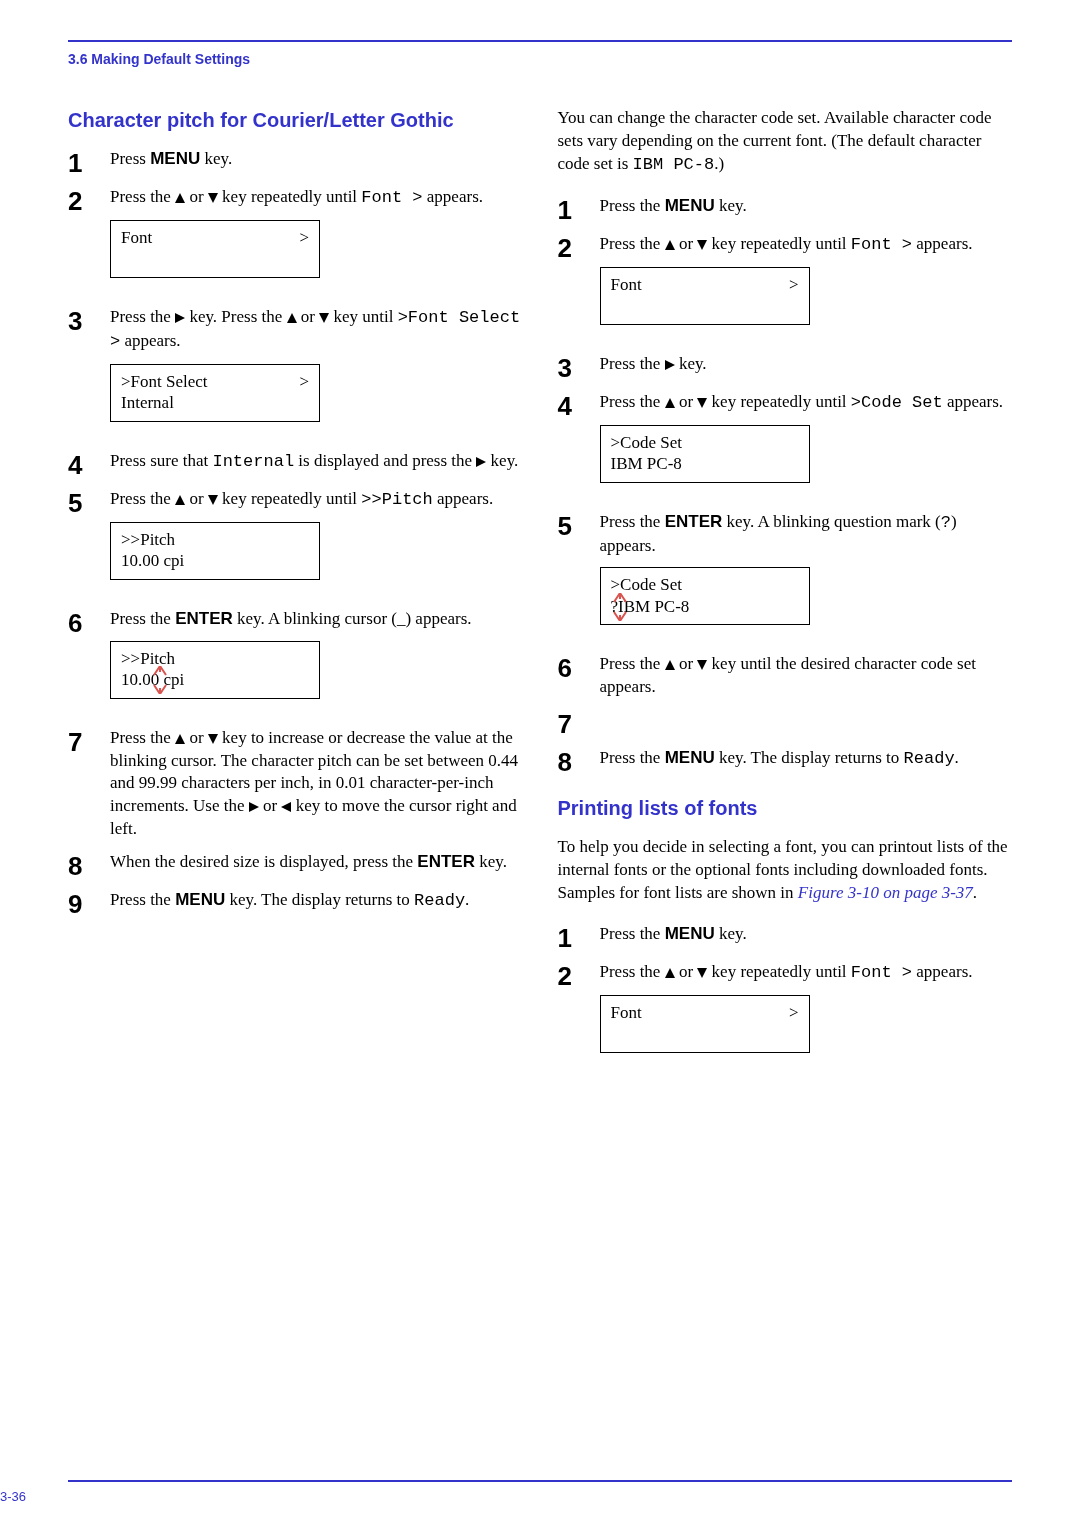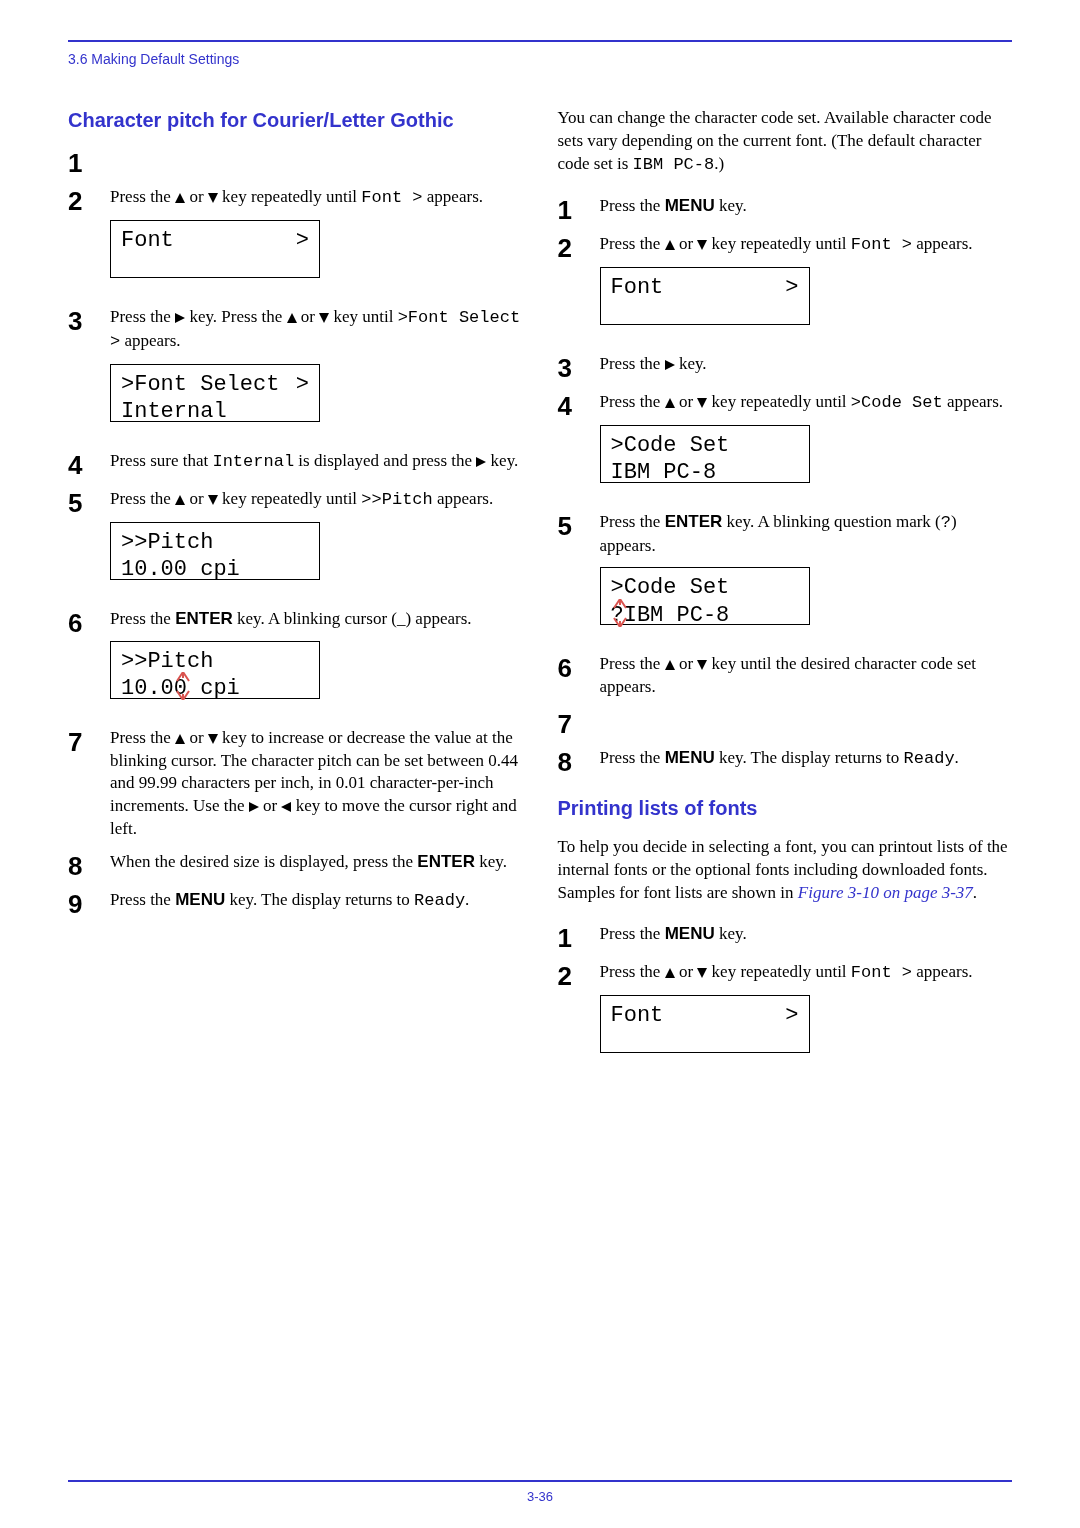--- a/index.html
+++ b/index.html
@@ -10,21 +10,21 @@
       width: 1080px;
       height: 1528px;
       padding: 40px 68px 30px 68px;
       position: relative;
       color: #000;
     }
     .top-rule { border-top: 2px solid #3333cc; margin-bottom: 8px; }
     .section-header { 
       color: #3333cc; 
       font-family: Arial, Helvetica, sans-serif;
-      font-weight: normal; 
+      font-weight: bold; 
       font-size: 14px;
       margin-bottom: 38px;
     }
     .columns { display: flex; gap: 35px; }
     .col { flex: 1; }
     .subhead { 
       color: #3333cc; 
       font-family: Arial, Helvetica, sans-serif;
       font-weight: bold; 
       font-size: 20px;
@@ -50,22 +50,22 @@
     .triangle-down::before { content:""; display:inline-block; border-left:5px solid transparent; border-right:5px solid transparent; border-top:10px solid black; vertical-align: -1px;}
     .triangle-right { display:inline-block; font-size:0; }
     .triangle-right::before { content:""; display:inline-block; border-top:5px solid transparent; border-bottom:5px solid transparent; border-left:10px solid black; vertical-align: -1px;}
     .triangle-left { display:inline-block; font-size:0; }
     .triangle-left::before { content:""; display:inline-block; border-top:5px solid transparent; border-bottom:5px solid transparent; border-right:10px solid black; vertical-align: -1px;}
     .lcd { 
       border: 1px solid black; 
       width: 210px; 
       height: 58px; 
       padding: 6px 10px;
-      font-family: Liberation Mono, monospace;
-      font-size: 22px;
+      font-family: Liberation Serif, serif;
+      font-size: 17px;
       margin: 10px 0 18px 0;
       line-height: 1.25;
       position: relative;
     }
     .lcd-row { display:flex; justify-content: space-between; white-space: pre; }
     .lcd-gt { display: inline-block; }
     .cursor-mark {
       position: relative;
       display: inline-block;
     }
@@ -82,40 +82,40 @@
     .bottom-rule { 
       position: absolute;
       bottom: 46px;
       left: 68px; right: 68px;
       border-top: 2px solid #3333cc;
     }
     .page-num { 
       position: absolute; 
       bottom: 22px; 
       left: 0; right: 0; 
-      text-align: center; 
       color: #3333cc;
       font-family: Arial, Helvetica, sans-serif;
       font-size: 13px;
     }
     .sep-top { margin-top: 20px; }
   </style>
 </head>
 <body>
 
 <div class="top-rule"></div>
 <div class="section-header">3.6 Making Default Settings</div>
 
 <div class="columns">
 
   <div class="col">
     <div class="subhead">Character pitch for Courier/Letter Gothic</div>
 
     <div class="step">
       <div class="step-num">1</div>
+      <div class="step-body"><span>Press </span><span class="bold-sans">MENU</span><span> key.</span></div>
     </div>
 
     <div class="step">
       <div class="step-num">2</div>
       <div class="step-body">
         <span>Press the </span><span class="triangle-up"></span><span> or </span><span class="triangle-down"></span><span> key repeatedly until </span><span class="mono">Font &gt;</span><span> appears.</span>
         <div class="lcd">
           <div class="lcd-row"><span>Font</span><span class="lcd-gt">&gt;</span></div>
         </div>
       </div>

